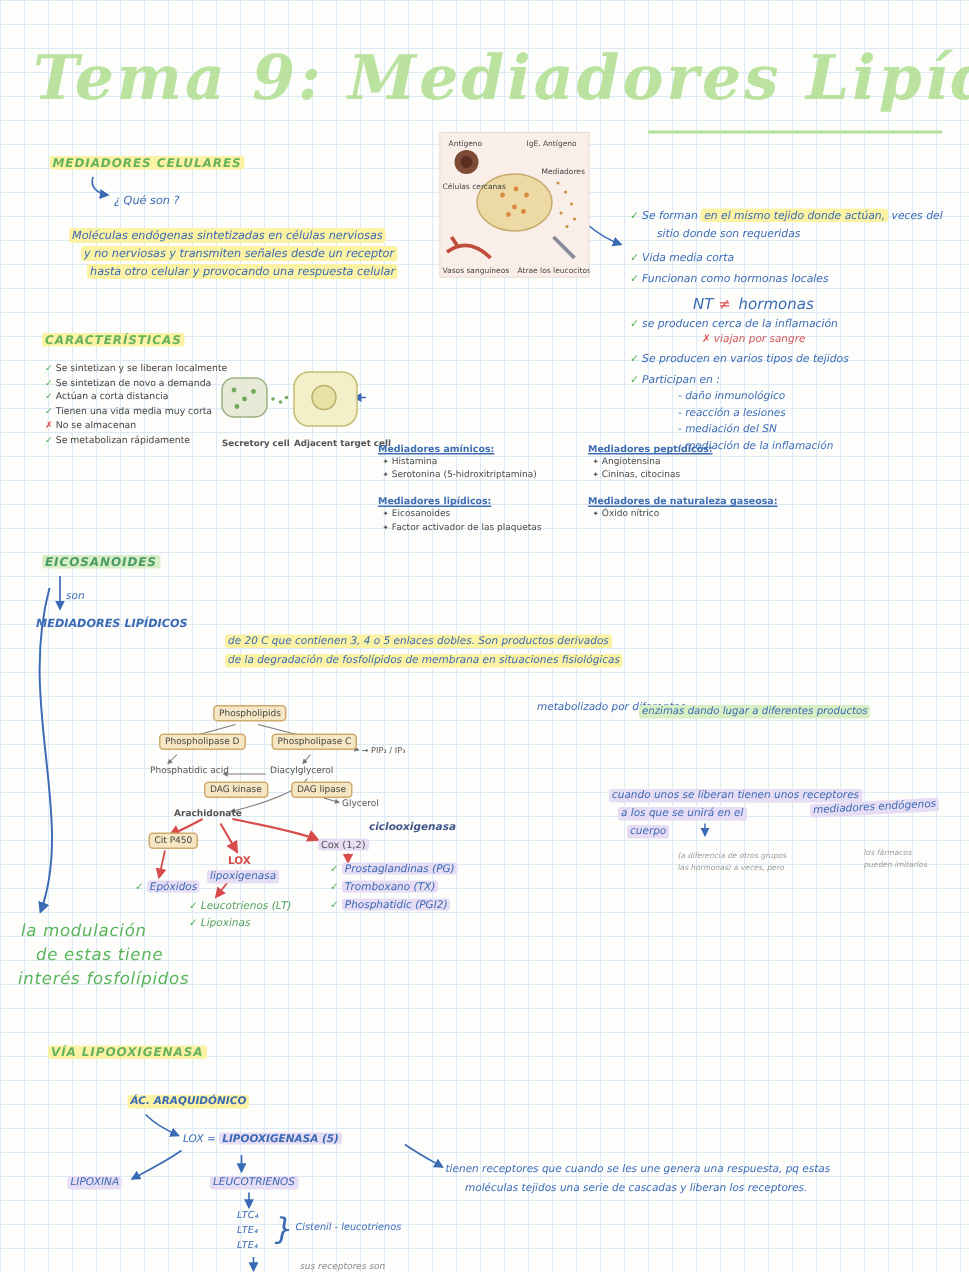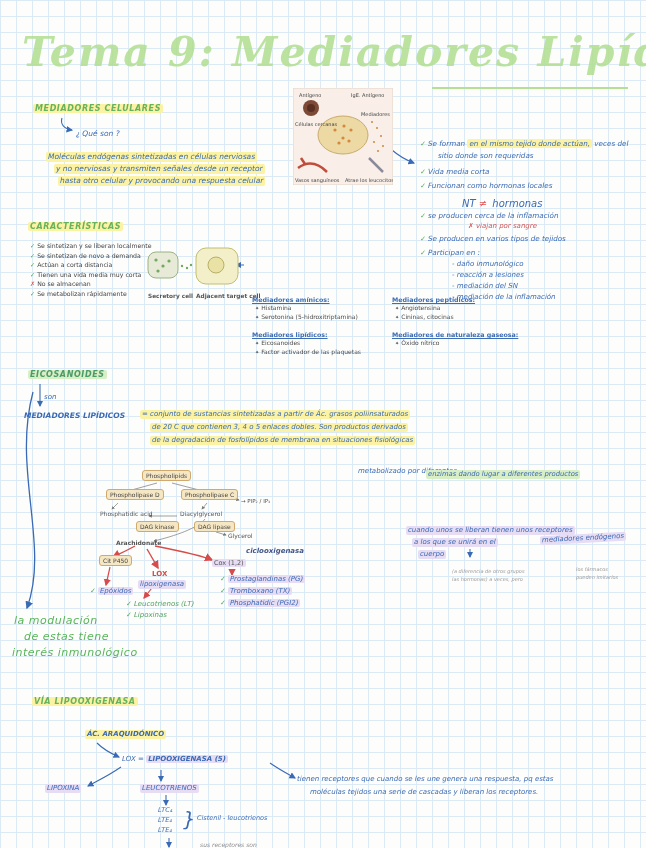--- a/index.html
+++ b/index.html
@@ -175,21 +175,20 @@
   <div class="abs hw" style="left:420px;top:234px;font-size:7.2px"><span class="chk">✓</span><span>Se producen en varios tipos de tejidos</span></div>
   <div class="abs hw" style="left:420px;top:248px;font-size:7.2px"><span class="chk">✓</span><span>Participan en :</span></div>
   <div class="abs hw" style="left:452px;top:260px;font-size:7px">- daño inmunológico</div>
   <div class="abs hw" style="left:452px;top:271px;font-size:7px">- reacción a lesiones</div>
   <div class="abs hw" style="left:452px;top:282px;font-size:7px">- mediación del SN</div>
   <div class="abs hw" style="left:452px;top:293px;font-size:7px">- mediación de la inflamación</div>
 
   <div class="abs head hlg" style="left:28px;top:370px;color:#4a9a6a">EICOSANOIDES</div>
   <div class="abs hw" style="left:44px;top:393px;font-size:7px">son</div>
   <div class="abs hw" style="left:24px;top:411px;font-weight:bold;font-size:7.5px">MEDIADORES LIPÍDICOS</div>
-  <div class="abs hw hly" style="left:140px;top:410px;font-size:7px">= conjunto de sustancias sintetizadas a partir de Ác. grasos poliinsaturados</div>
   <div class="abs hw hly" style="left:150px;top:423px;font-size:7px">de 20 C que contienen 3, 4 o 5 enlaces dobles. Son productos derivados</div>
   <div class="abs hw hly" style="left:150px;top:436px;font-size:7px">de la degradación de fosfolípidos de membrana en situaciones fisiológicas</div>
   <div class="abs hw" style="left:358px;top:467px;font-size:7px">metabolizado por diferentes</div>
   <div class="abs hw hlg" style="left:426px;top:470px;font-size:6.8px">enzimas dando lugar a diferentes productos</div>
 
   <div class="box" style="left:142px;top:470px">Phospholipids</div>
   <div class="box" style="left:106px;top:489px">Phospholipase D</div>
   <div class="box" style="left:181px;top:489px">Phospholipase C</div>
   <div class="abs print" style="left:100px;top:510px">Phosphatidic acid</div>
   <div class="abs print" style="left:180px;top:510px">Diacylglycerol</div>
@@ -214,21 +213,21 @@
   <div class="abs hw hlp" style="left:412px;top:538px;font-size:7px">a los que se unirá en el</div>
   <div class="abs hw hlp" style="left:418px;top:550px;font-size:7px">cuerpo</div>
   <div class="abs hw hlp" style="left:540px;top:534px;font-size:7px;transform:rotate(-3deg)">mediadores endógenos</div>
   <div class="abs tiny" style="left:452px;top:568px">(a diferencia de otros grupos</div>
   <div class="abs tiny" style="left:452px;top:576px">las hormonas) a veces, pero</div>
   <div class="abs tiny" style="left:576px;top:566px">los fármacos</div>
   <div class="abs tiny" style="left:576px;top:574px">pueden imitarlos</div>
 
   <div class="abs mod" style="left:14px;top:614px">la modulación</div>
   <div class="abs mod" style="left:24px;top:630px">de estas tiene</div>
-  <div class="abs mod" style="left:12px;top:646px">interés inmunológico</div>
+  <div class="abs mod" style="left:12px;top:646px">interés fosfolípidos</div>
 
   <div class="abs head hly" style="left:32px;top:697px">VÍA LIPOOXIGENASA</div>
   <div class="abs hw hly" style="left:85px;top:730px;font-weight:bold;font-size:7px">ÁC. ARAQUIDÓNICO</div>
   <div class="abs hw" style="left:122px;top:755px;font-size:7px">
     <span>LOX = </span><span class="hlp" style="font-weight:bold">LIPOOXIGENASA (5)</span>
   </div>
   <div class="abs hw hlp" style="left:45px;top:784px;font-size:7px">LIPOXINA</div>
   <div class="abs hw hlp" style="left:140px;top:784px;font-size:7px">LEUCOTRIENOS</div>
   <div class="abs hw" style="left:297px;top:775px;font-size:7px">tienen receptores que cuando se les une genera una respuesta, pq estas</div>
   <div class="abs hw" style="left:310px;top:788px;font-size:7px">moléculas tejidos una serie de cascadas y liberan los receptores.</div>

